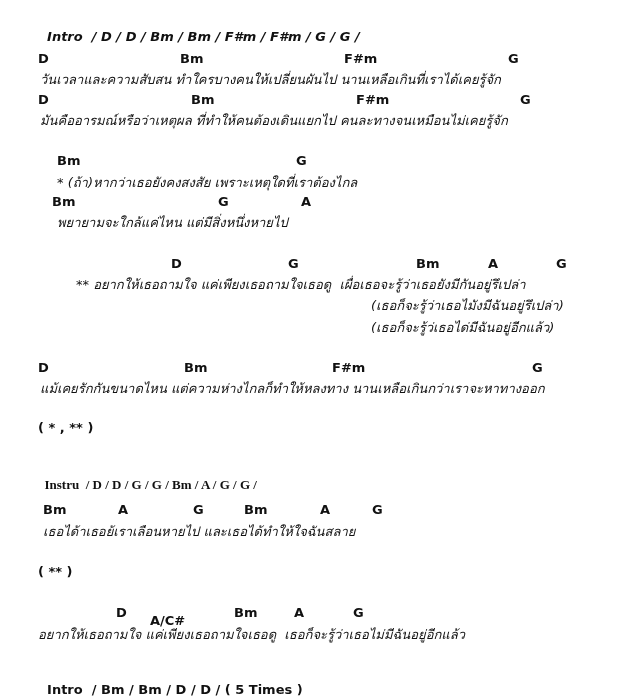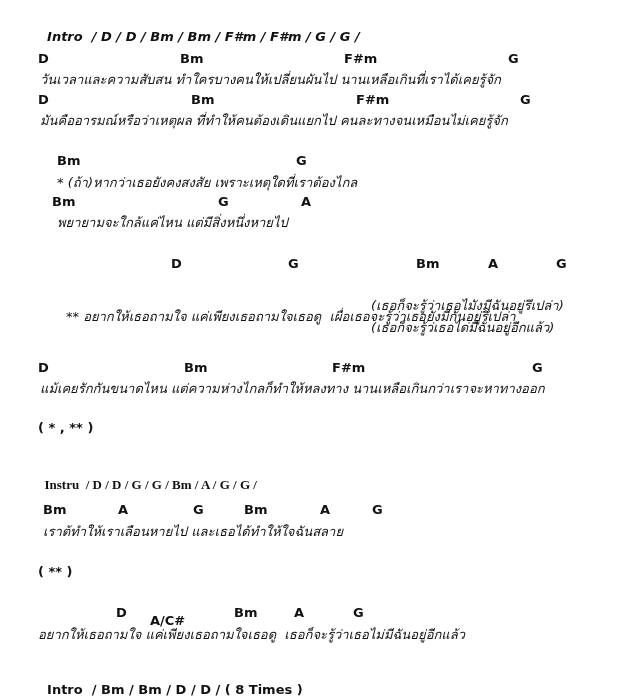--- a/index.html
+++ b/index.html
@@ -46,21 +46,21 @@
 </div>
 <div class="ln lyric" style="left:57px; top:212px;">พยายามจะใกล้แค่ไหน แต่มีสิ่งหนึ่งหายไป</div>
 
 <div>
   <span class="chord" style="left:171px; top:256px;">D</span>
   <span class="chord" style="left:288px; top:256px;">G</span>
   <span class="chord" style="left:416px; top:256px;">Bm</span>
   <span class="chord" style="left:488px; top:256px;">A</span>
   <span class="chord" style="left:556px; top:256px;">G</span>
 </div>
-<div class="ln lyric" style="left:66px; top:274px;margin-top:32px;">** อยากให้เธอถามใจ แค่เพียงเธอถามใจเธอดู  เผื่อเธอจะรู้ว่าเธอยังมีกันอยู่รึเปล่า</div>
+<div class="ln lyric" style="left:76px; top:274px;">** อยากให้เธอถามใจ แค่เพียงเธอถามใจเธอดู  เผื่อเธอจะรู้ว่าเธอยังมีกันอยู่รึเปล่า</div>
 <div class="ln lyric" style="left:371px; top:295px;">(เธอก็จะรู้ว่าเธอไมังมีฉันอยู่รึเปล่า)</div>
 <div class="ln lyric" style="left:371px; top:317px;">(เธอก็จะรู้ว่เธอได่มีฉันอยู่อีกแล้ว)</div>
 
 <div>
   <span class="chord" style="left:38px; top:360px;">D</span>
   <span class="chord" style="left:184px; top:360px;">Bm</span>
   <span class="chord" style="left:332px; top:360px;">F#m</span>
   <span class="chord" style="left:532px; top:360px;">G</span>
 </div>
 <div class="ln lyric" style="left:40px; top:378px;">แม้เคยรักกันขนาดไหน แต่ความห่างไกลก็ทำให้หลงทาง นานเหลือเกินกว่าเราจะหาทางออก</div>
@@ -72,28 +72,28 @@
 </div>
 
 <div>
   <span class="chord" style="left:43px; top:502px;">Bm</span>
   <span class="chord" style="left:118px; top:502px;">A</span>
   <span class="chord" style="left:193px; top:502px;">G</span>
   <span class="chord" style="left:244px; top:502px;">Bm</span>
   <span class="chord" style="left:320px; top:502px;">A</span>
   <span class="chord" style="left:372px; top:502px;">G</span>
 </div>
-<div class="ln lyric" style="left:43px; top:521px;">เราต้ทำให้เราเลือนหายไป และเธอได้ทำให้ใจฉันสลาย</div>
+<div class="ln lyric" style="left:43px; top:521px;">เธอได้าเธอย้เราเลือนหายไป และเธอได้ทำให้ใจฉันสลาย</div>
 
 <div class="ln sec" style="left:38px; top:564px;">( ** )</div>
 
 <div>
   <span class="chord" style="left:116px; top:605px;">D</span>
   <span class="chord" style="left:150px; top:605px;margin-top:8px;">A/C#</span>
   <span class="chord" style="left:234px; top:605px;">Bm</span>
   <span class="chord" style="left:294px; top:605px;">A</span>
   <span class="chord" style="left:353px; top:605px;">G</span>
 </div>
 <div class="ln lyric" style="left:38px; top:624px;">อยากให้เธอถามใจ แค่เพียงเธอถามใจเธอดู  เธอก็จะรู้ว่าเธอไม่มีฉันอยู่อีกแล้ว</div>
 
 <div class="ln sec" style="left:38px; top:667px;">
-  <span>Intro</span>&nbsp;&nbsp;<span>/ Bm / Bm / D / D / ( 8 Times )</span>
+  <span>Intro</span>&nbsp;&nbsp;<span>/ Bm / Bm / D / D / ( 5 Times )</span>
 </div>
 
 </body></html>

